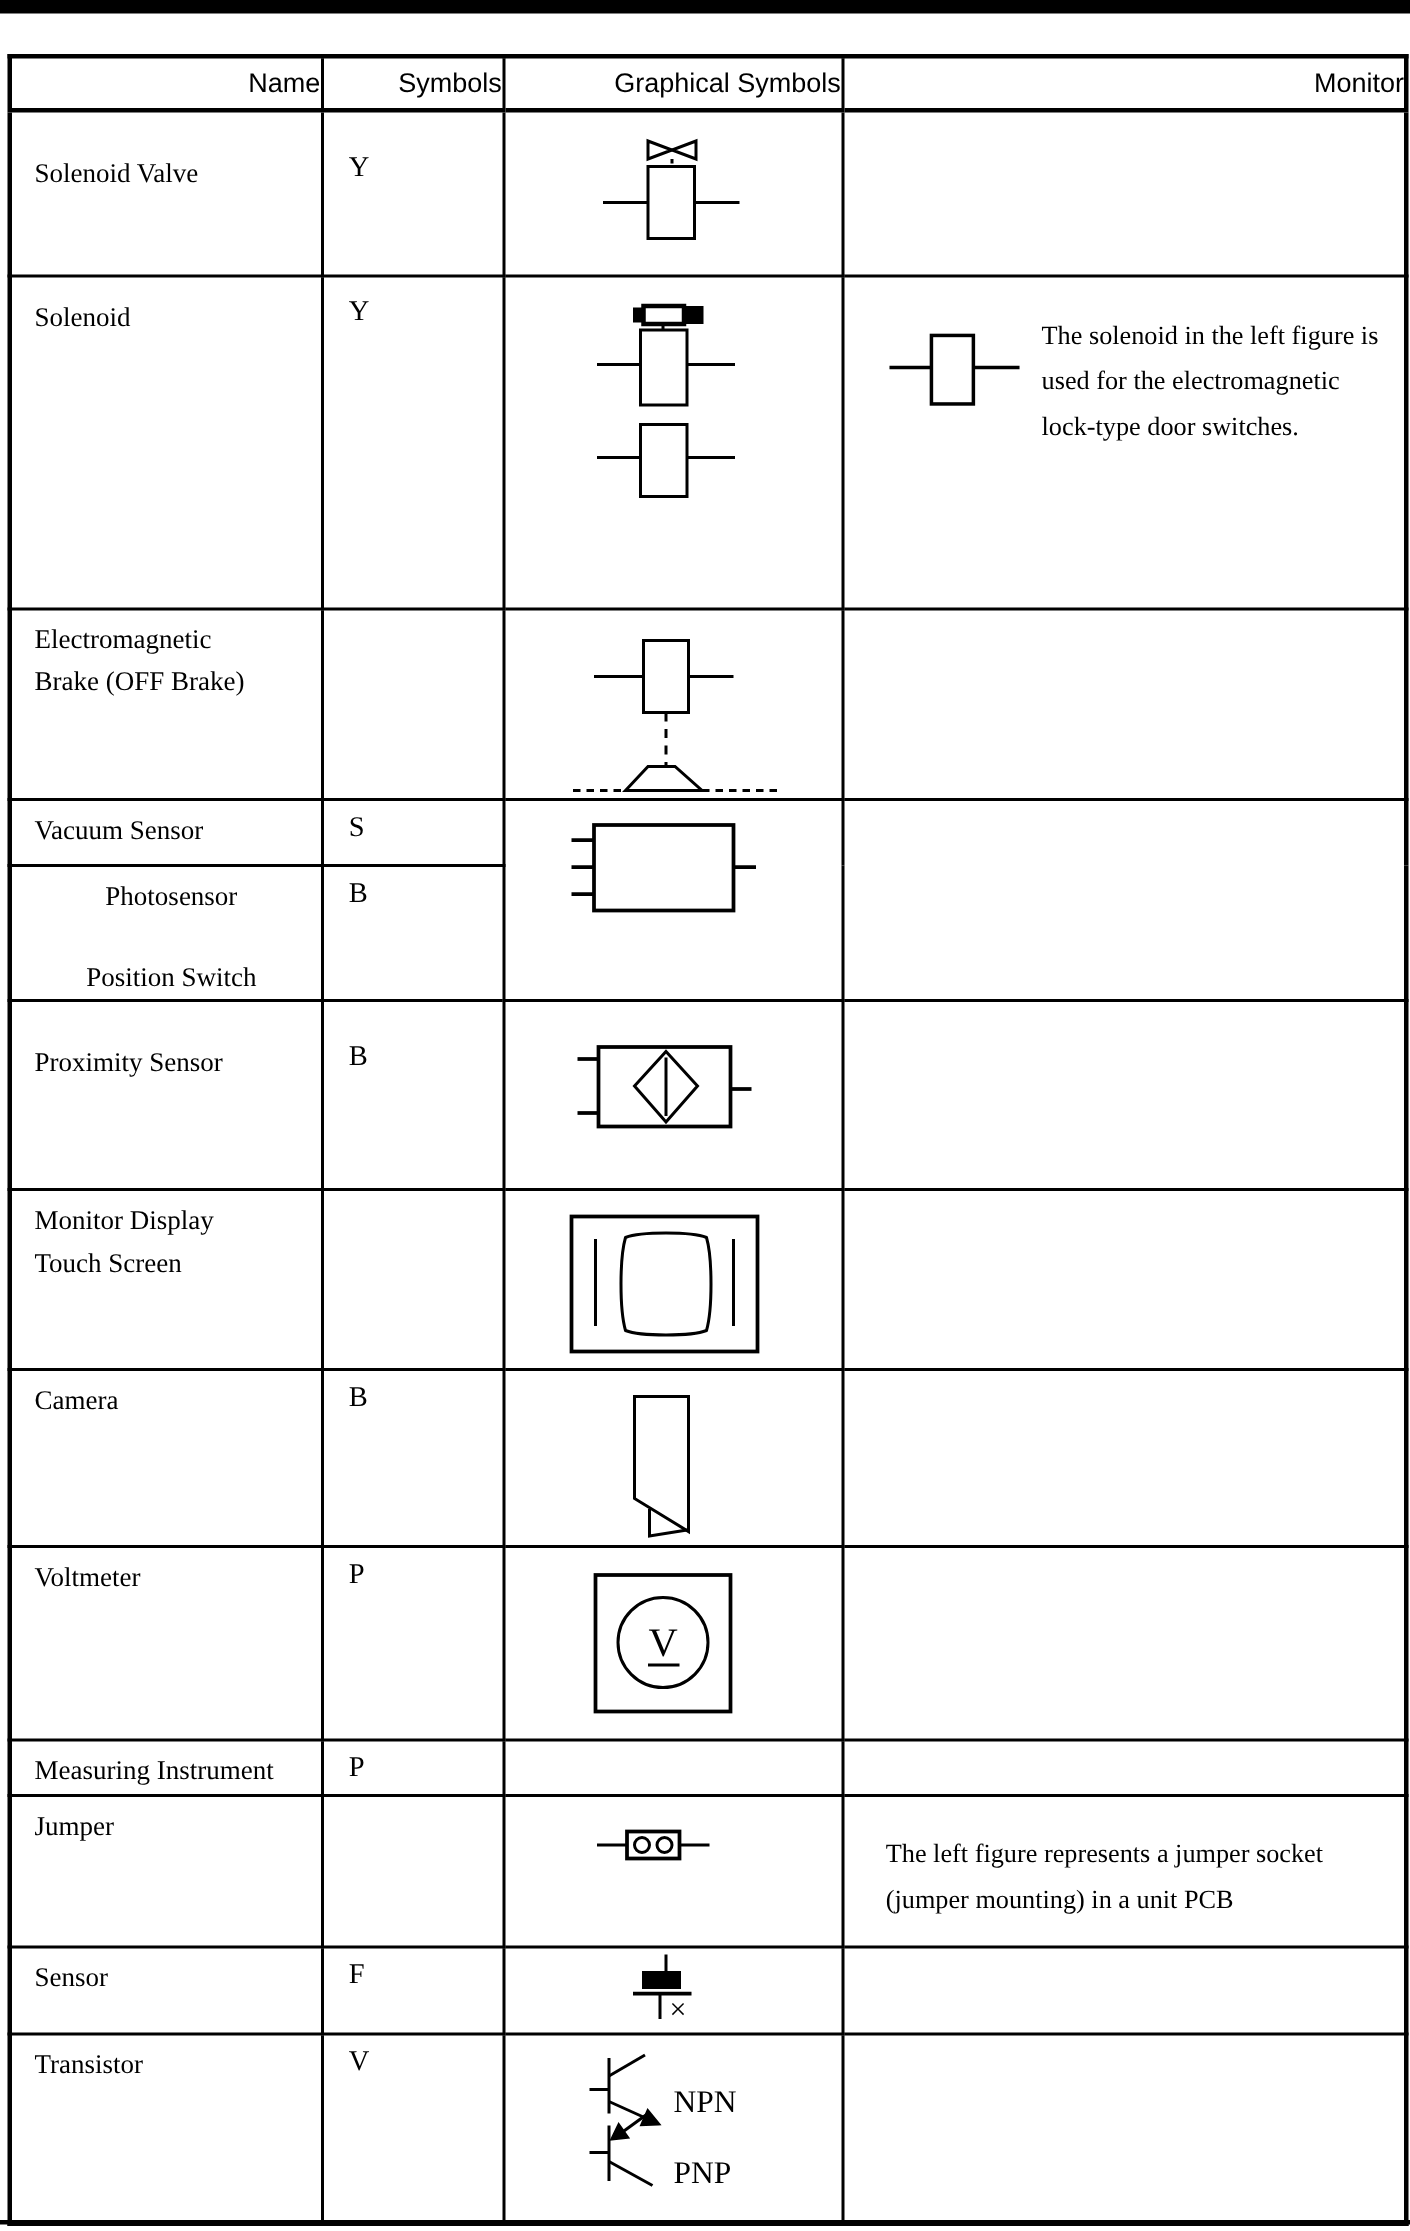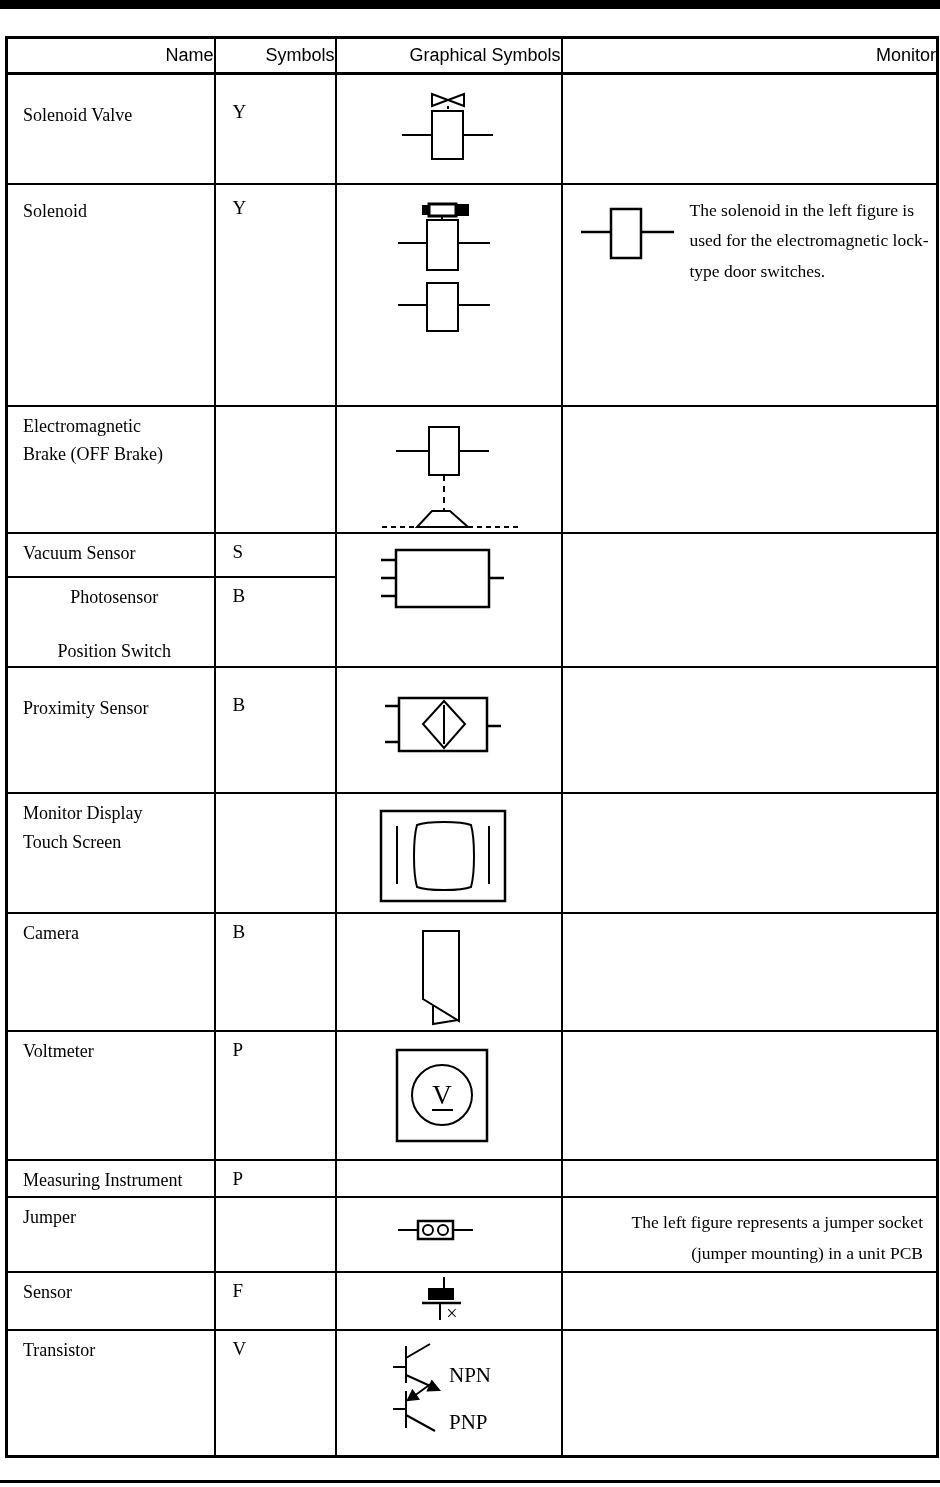--- a/index.html
+++ b/index.html
@@ -12,25 +12,25 @@
   table{border:3px solid #000;}
   thead th{border-bottom:3px solid #000;font-family:"Liberation Sans",sans-serif;font-size:18px;font-weight:400;text-align:right;vertical-align:middle;height:29px;padding:2px 0;}
   .name-cell{font-size:18px;padding:12px 8px 0 15px;line-height:1.6;}
   .pt-lg{padding-top:26px;}
   .pt-sm{padding-top:5px;}
   .sym-cell{font-size:19px;padding:12px 0 0 17px;}
   .sym-lg{padding-top:26px;}
   .sym-sm{padding-top:7px;}
   .graphic-cell{position:relative;padding:0;}
   .graphic-cell svg{display:block;}
-  .remarks-cell{padding:3px;font-size:17.5px;border-radius:17px;}
+  .remarks-cell{padding:16px;font-size:17.5px;}
   .remark-flex{display:flex;align-items:flex-start;}
   .remark-text{line-height:1.75;padding-top:7px;}
   .remark-text.narrow{width:242px;margin-left:4px;}
-  .remark-text.pad{padding:6px 10px 0 12px;text-align:right;}
+  .remark-text.pad{padding:6px 10px 0 12px;}
   .two-line span{display:block;}
   .gap-line span{display:block;text-align:center;}
   .gap-line span + span{margin-top:26px;}
   svg{stroke-linecap:butt;}
 </style>
 </head>
 <body>
 
 <div class="top-bar"></div>
 

